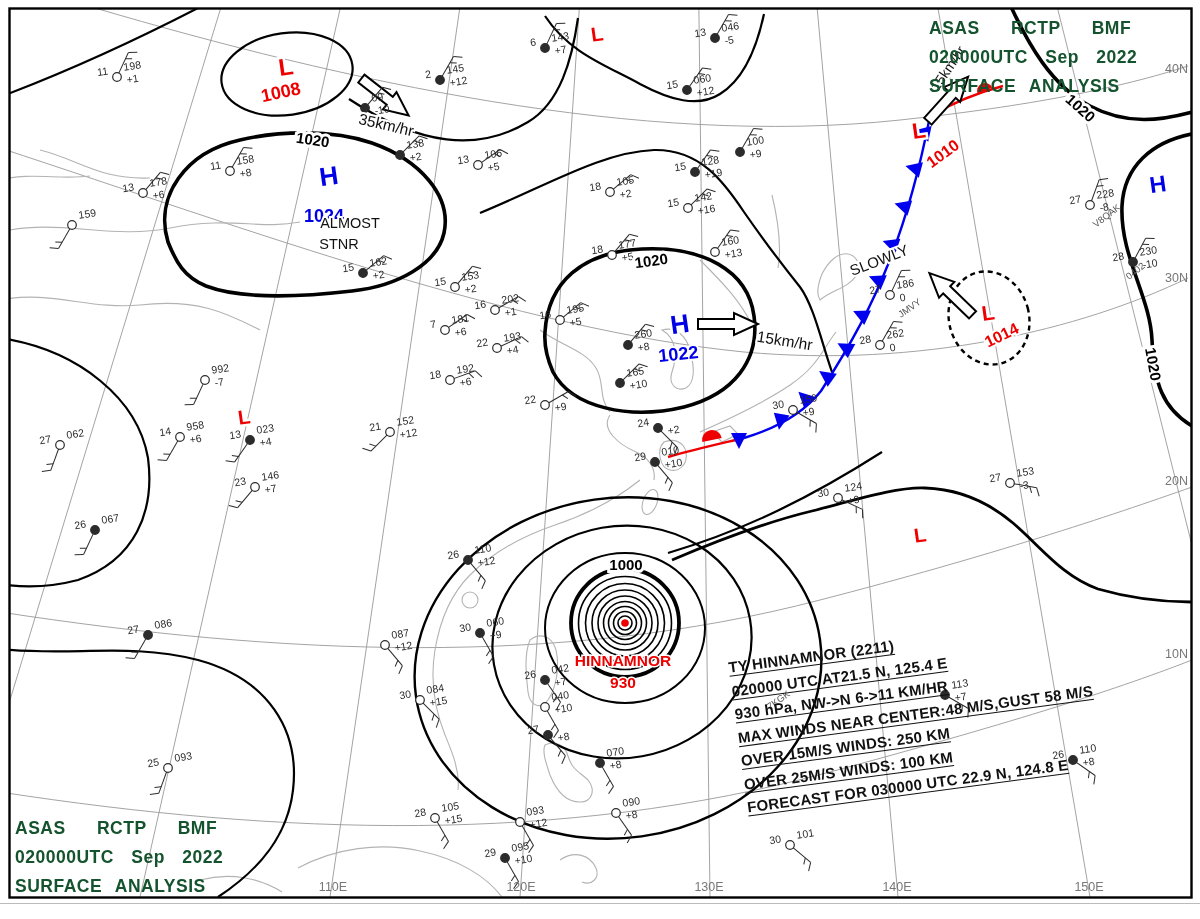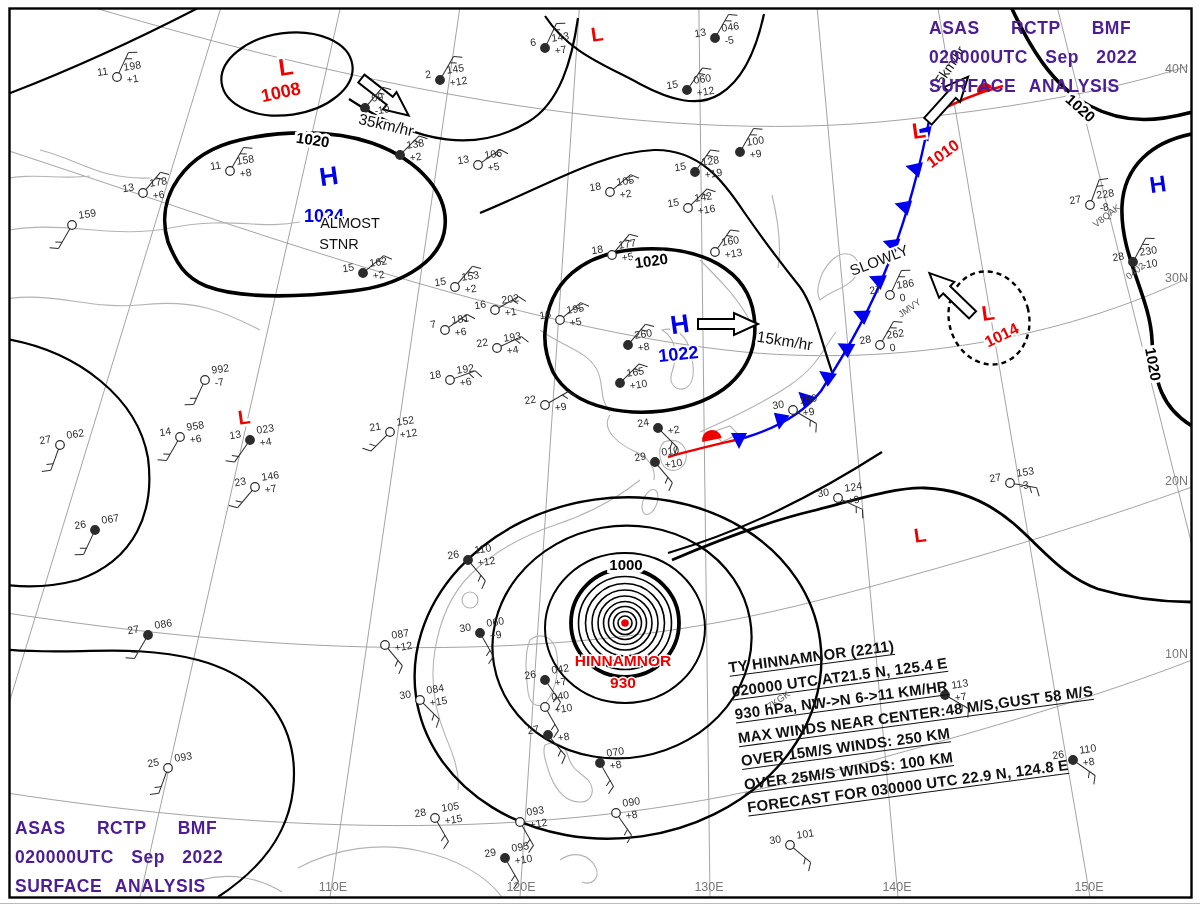--- a/index.html
+++ b/index.html
@@ -1,19 +1,19 @@
 <!DOCTYPE html>
 <html><head>
 <meta charset="utf-8">
 <style>
   html,body{margin:0;padding:0;background:#fff;}
   #page{position:relative;width:1200px;height:919px;background:#fff;overflow:hidden;
         font-family:"Liberation Sans", sans-serif;}
   svg{position:absolute;left:0;top:0;}
-  .title-block{position:absolute;color:#4c1d95;font-weight:bold;font-size:17.5px;line-height:29px;
+  .title-block{position:absolute;color:#14532d;font-weight:bold;font-size:17.5px;line-height:29px;
                letter-spacing:.5px;white-space:nowrap;}
   .title-block .t1{word-spacing:26px;}
   .title-block .t2{word-spacing:12px;}
   .title-block .t3{word-spacing:8px;}
   #ty-info{position:absolute;left:727px;top:656px;width:460px;color:#111;
            font-size:15px;font-weight:600;line-height:23.5px;letter-spacing:.2px;
            transform:rotate(-7.6deg);transform-origin:0 0;white-space:nowrap;}
   #ty-info .il{text-decoration:underline;text-underline-offset:3px;}
 </style>
 </head>

